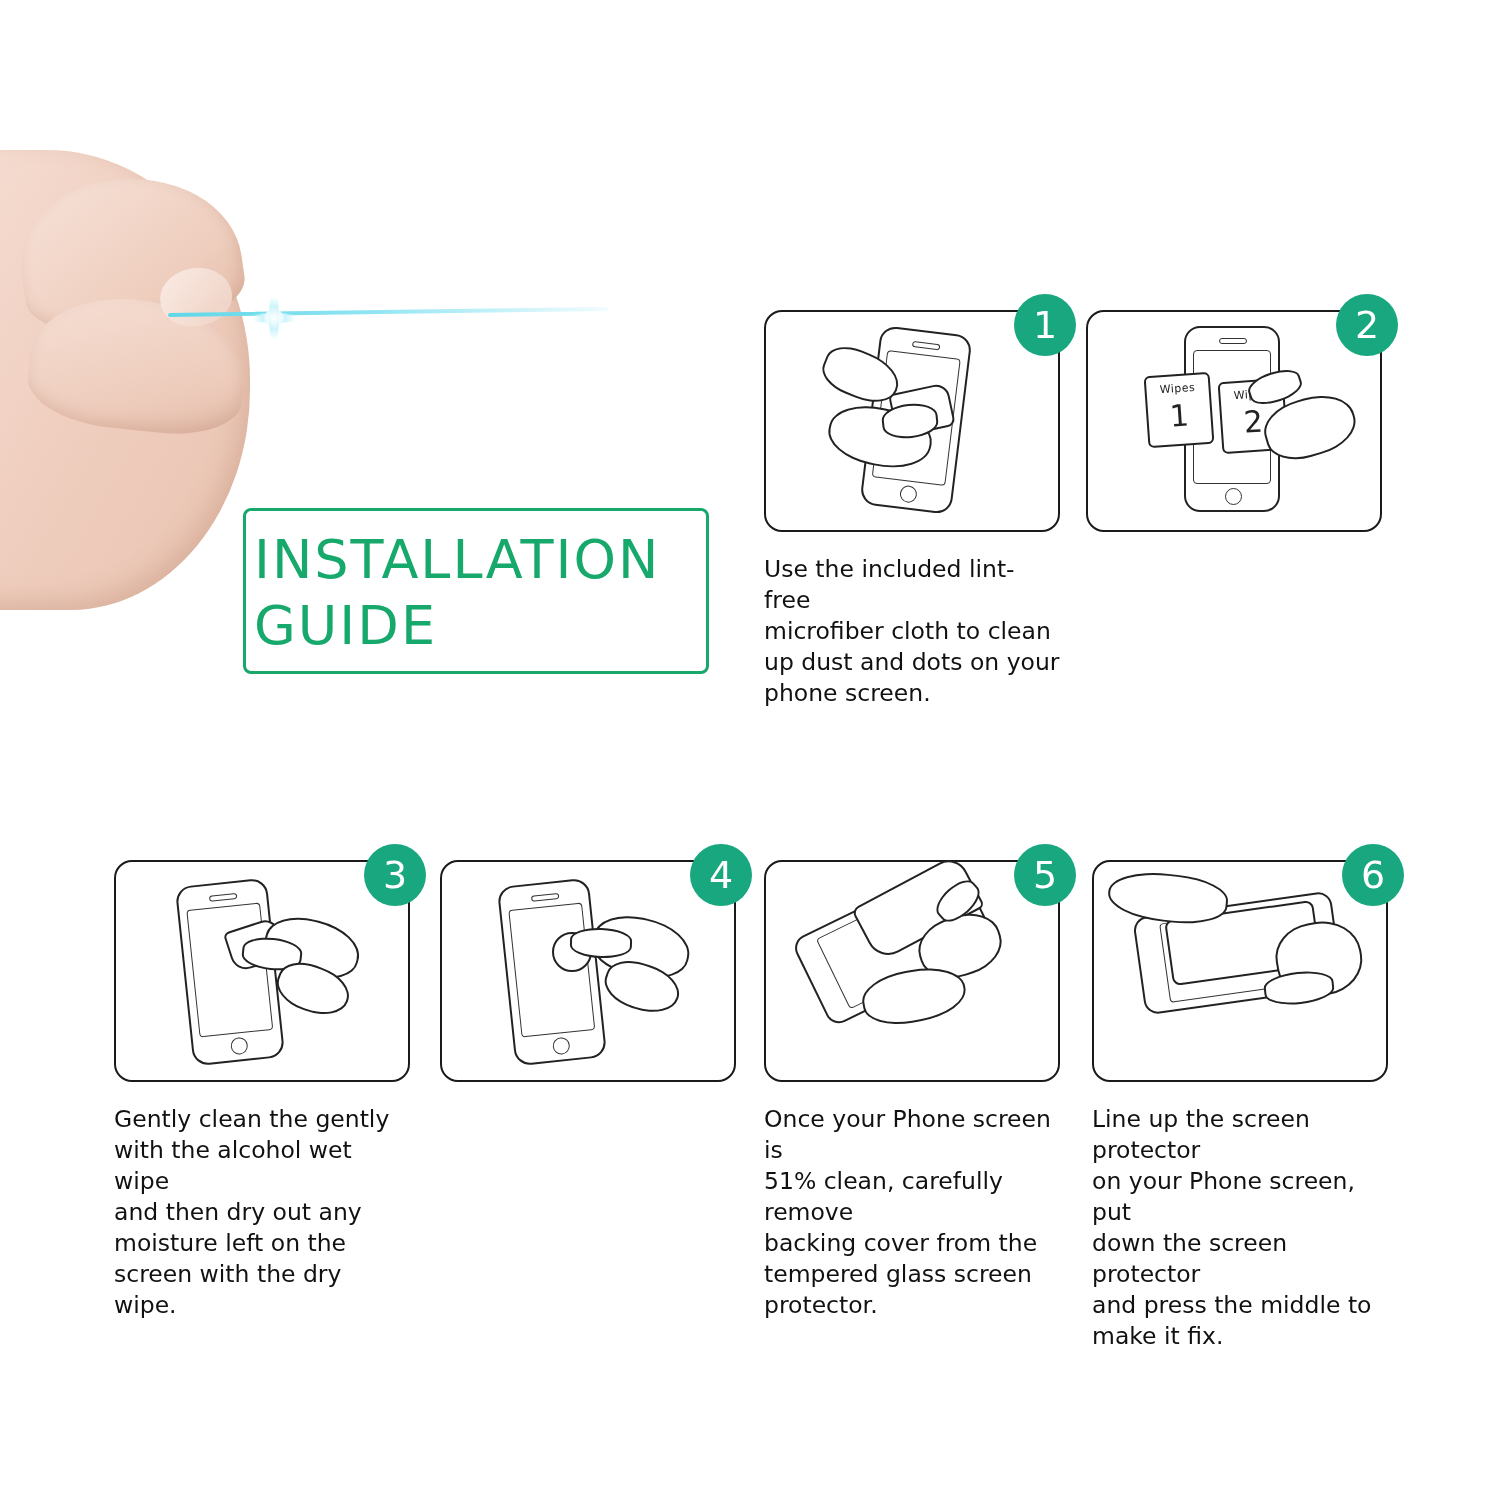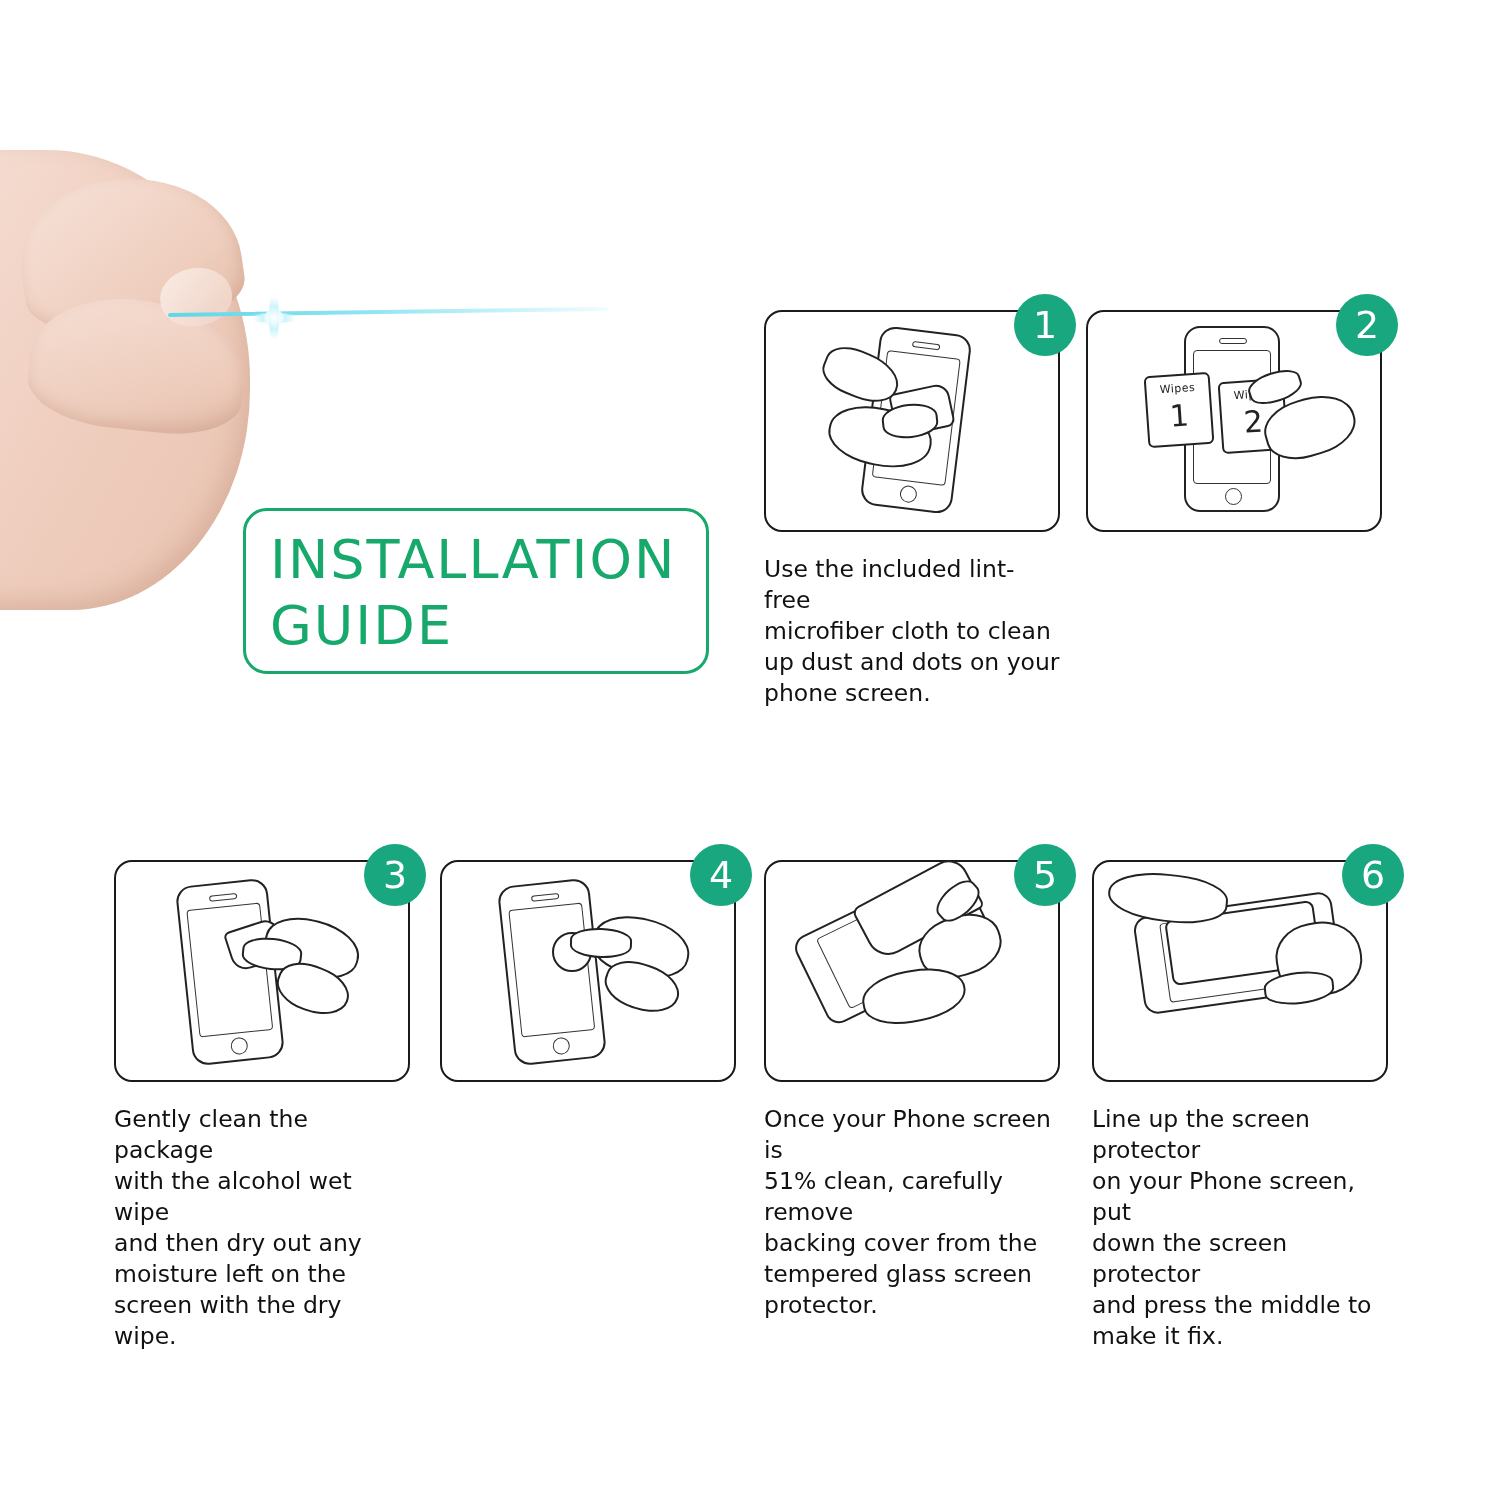--- a/index.html
+++ b/index.html
@@ -111,23 +111,23 @@
   }
 
   
   .title-box {
     position: absolute;
     left: 243px;
     top: 508px;
     width: 466px;
     height: 166px;
     border: 3px solid #17a86c;
-    border-radius: 24px;
-    box-sizing: border-box;
-    padding: 16px 24px 0 24px;
+    border-radius: 8px;
+    box-sizing: border-box;
+    padding: 16px 24px 0 8px;
   }
   .title-line {
     color: #17a86c;
     font-family: "DejaVu Sans", sans-serif;
     font-size: 54px;
     letter-spacing: 2px;
     line-height: 66px;
     font-weight: 400;
   }
 
@@ -310,21 +310,21 @@
         <span class="speaker"></span>
         <span class="screen"></span>
         <span class="home"></span>
       </div>
       <div class="cloth" style="left:112px; top:62px; width:54px; height:42px; border-radius:6px 14px 6px 16px; transform:rotate(-18deg);"></div>
       <div class="hand-art" style="left:148px; top:58px; width:96px; height:56px; border-radius:46% 50% 44% 42%; transform:rotate(14deg);"></div>
       <div class="finger-art" style="left:126px; top:76px; width:60px; height:32px; transform:rotate(6deg);"></div>
       <div class="hand-art" style="left:160px; top:104px; width:74px; height:46px; border-radius:44% 48% 50% 46%; transform:rotate(20deg);"></div>
     </div>
   </div>
-  <div class="caption">Gently clean the package
+  <div class="caption">Gently clean the gently
 with the alcohol wet wipe
 and then dry out any
 moisture left on the
 screen with the dry wipe.</div>
 </div>
 
 <div class="step" style="left:440px; top:860px; width:296px;">
   <div class="step-frame" style="width:296px; height:222px;">
     <div class="badge">4</div>
     <div class="art">

